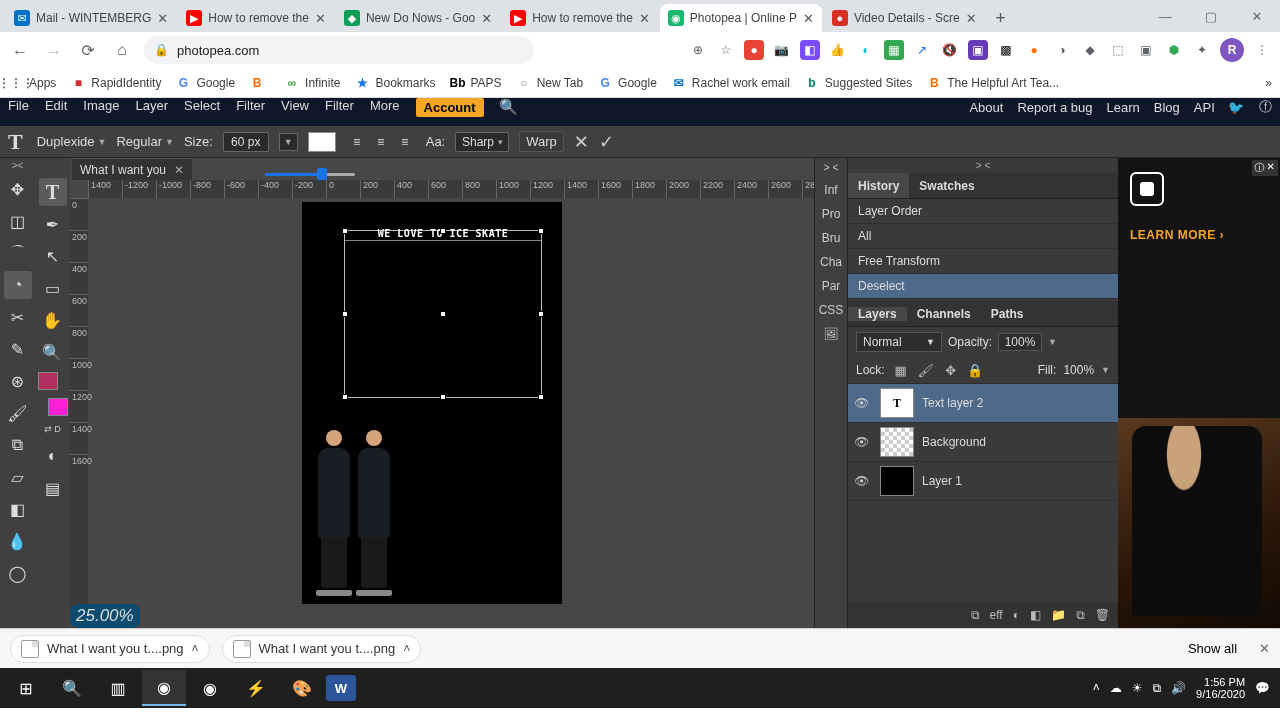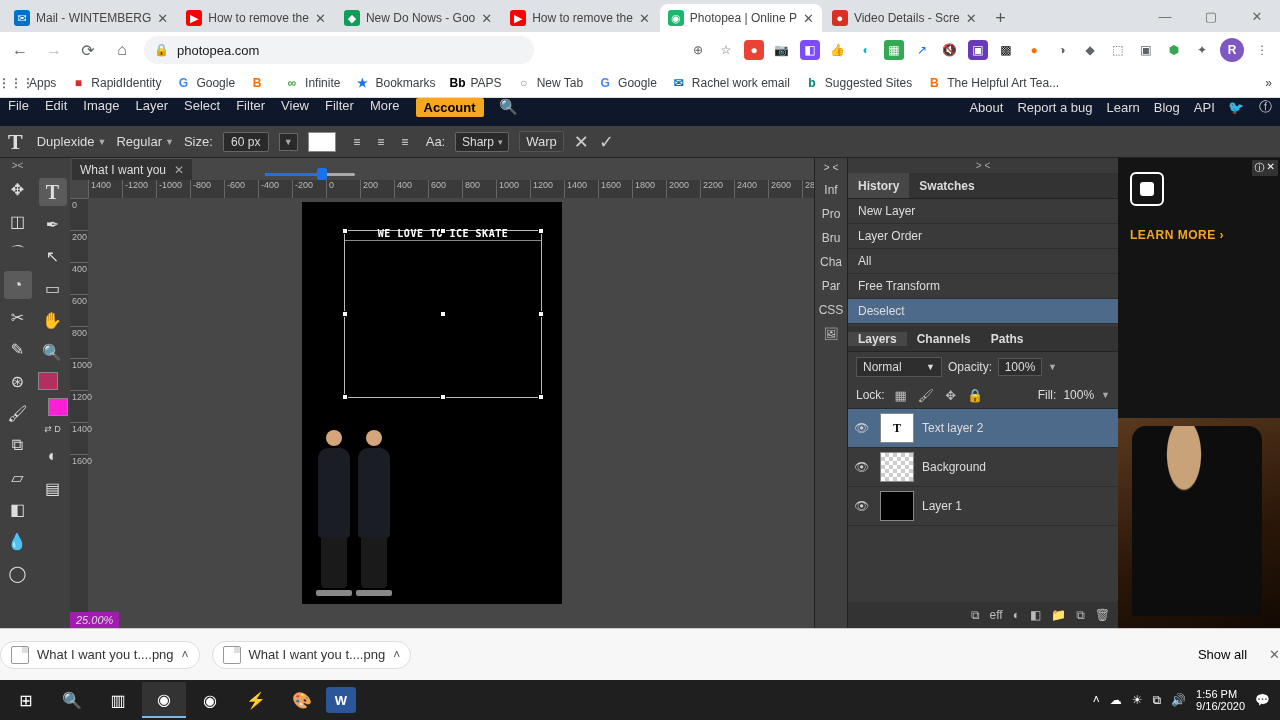--- a/index.html
+++ b/index.html
@@ -76,21 +76,21 @@
 .h.ml{top:calc(50% - 3px);left:-3px}.h.mm{top:calc(50% - 3px);left:calc(50% - 3px)}.h.mr{top:calc(50% - 3px);right:-3px}
 .h.bl{bottom:-3px;left:-3px}.h.bm{bottom:-3px;left:calc(50% - 3px)}.h.br{bottom:-3px;right:-3px}
 .seltext { position:absolute; top:-3px; left:0; right:0; text-align:center; color:#fff; font-size:10px; font-weight:bold; letter-spacing:0.5px; font-family:monospace; border-bottom:1px solid #888; padding-bottom:1px;}
 .people { position:absolute; bottom:8px; left:12px; width:92px; height:180px; }
 .person { position:absolute; bottom:0; width:40px; }
 .person .head { width:16px; height:16px; background:#d4a57a; border-radius:50%; margin:0 auto 2px; }
 .person .body { width:32px; height:90px; background:#1a1d24; border-radius:10px 10px 4px 4px; margin:0 auto; }
 .person .legs { width:26px; height:50px; background:#1a1a1a; margin:0 auto; border-radius:0 0 4px 4px;}
 .person .skate { width:36px; height:6px; background:#888; margin:2px auto 0; border-radius:2px; }
 .p1{left:0}.p2{left:40px}
-.zoom { position:absolute; bottom:0; left:0; background:#a21caf; color:#ddd; font-size:11px; padding:2px 6px; font-style:italic;}
+.zoom { position:absolute; bottom:0; left:0; background:#0c4a6e; color:#ddd; font-size:17px; padding:2px 6px; font-style:italic;border-radius:8px;}
 
 .sidepanels { width:34px; background:#404040; color:#ccc; font-size:12px; display:flex; flex-direction:column; align-items:center; padding-top:4px; gap:10px; border-left:1px solid #222; border-right:1px solid #222;}
 .sidepanels span { writing-mode:horizontal-tb; }
 
 .rightpanel { width:270px; background:#3a3a3a; color:#ddd; font-size:12px; display:flex; flex-direction:column; }
 .rp-tabs { height:26px; display:flex; align-items:center; background:#333; border-bottom:1px solid #222;}
 .rp-tabs span { padding:0 10px; height:100%; display:flex; align-items:center; font-weight:600;}
 .rp-tabs span.on { background:#474747; }
 .hist-list { }
 .hist-list div { padding:5px 10px; border-bottom:1px solid #2e2e2e; }
@@ -114,34 +114,34 @@
 .ad { width:162px; background:#141414; color:#fff; position:relative; padding:14px 12px; }
 .ad-badge { position:absolute; top:2px; right:2px; font-size:10px; background:#333; padding:1px 3px; display:flex; gap:2px; }
 .ad-logo { width:34px; height:34px; border:2px solid #fff; border-radius:6px; display:flex; align-items:center; justify-content:center; margin-bottom:22px; }
 .ad-logo div{ width:14px; height:14px; background:#fff; border-radius:3px;}
 .ad-copy { font-size:22px; font-weight:800; line-height:1.25; }
 .ad-learn { margin-top:14px; color:#f5a623; font-size:12px; font-weight:700; letter-spacing:0.5px;}
 .ad-img { position:absolute; bottom:0; left:0; right:0; height:210px; background:linear-gradient(160deg,#5a3a1f 0%,#2a1608 60%,#120a04 100%); }
 .ad-img .chef { position:absolute; top:8px; left:14px; width:130px; height:190px; background:radial-gradient(ellipse at 40% 15%,#caa27a 0 15%,transparent 16%),linear-gradient(#0d0d0d,#0d0d0d); border-radius:14px 14px 0 0;}
 
 
-.dlshelf { height:52px; background:#f7f7f7; border-top:1px solid #ccc; display:flex; align-items:center; padding:0 0; gap:12px; font-size:13px; color:#333; }
+.dlshelf { height:40px; background:#f7f7f7; border-top:1px solid #ccc; display:flex; align-items:center; padding:0 10px; gap:12px; font-size:13px; color:#333; }
 .dl-item { display:flex; align-items:center; gap:8px; padding:4px 10px; border:1px solid #ddd; border-radius:16px; background:#fff;}
 .dl-item .fic { width:18px; height:18px; background:#fff; border:1px solid #999; border-radius:2px; position:relative; }
 .dl-item .fic::after{content:""; position:absolute; top:0; right:0; width:6px; height:6px; background:#ddd;}
 .dl-item .chev { font-size:12px; color:#555; }
 .dlshelf .showall { margin-left:auto; color:#000000; }
 .dlshelf .x { margin-left:10px; color:#666; }
 
 
 .taskbar { height:40px; background:#1f1f1f; display:flex; align-items:center; padding:0 4px; gap:2px; color:#fff; font-size:12px; }
 .taskbar .tb { width:44px; height:36px; display:flex; align-items:center; justify-content:center; font-size:16px; }
 .taskbar .tb.on { border-bottom:2px solid #76b9ed; background:#333;}
 .taskbar .tray { margin-left:auto; display:flex; align-items:center; gap:10px; padding-right:6px; }
-.taskbar .clock { text-align:left; line-height:1.1; font-size:11px; }
+.taskbar .clock { text-align:right; line-height:1.1; font-size:11px; }
 </style>
 </head>
 <body>
 
 <div class="window-controls">
   <span>—</span>
   <span>▢</span>
   <span>✕</span>
 </div>
 
@@ -442,21 +442,20 @@
         <span>🖼</span>
       </div>
 
     <div class="rightpanel">
       <div style="text-align:center;font-size:10px;color:#aaa;padding:2px">&gt; &lt;</div>
       <div class="rp-tabs" id="hist-tabs">
           <span class="on">History</span>
           <span>Swatches</span>
         </div>
       <div class="hist-list" id="hist-list">
-          <div>New Layer</div>
           <div>Layer Order</div>
           <div>All</div>
           <div>Free Transform</div>
           <div class="on">Deselect</div>
         </div>
 
       <div class="layers-hdr" id="layers-tabs">
           <span class="on">Layers</span>
           <span>Channels</span>
           <span>Paths</span>

